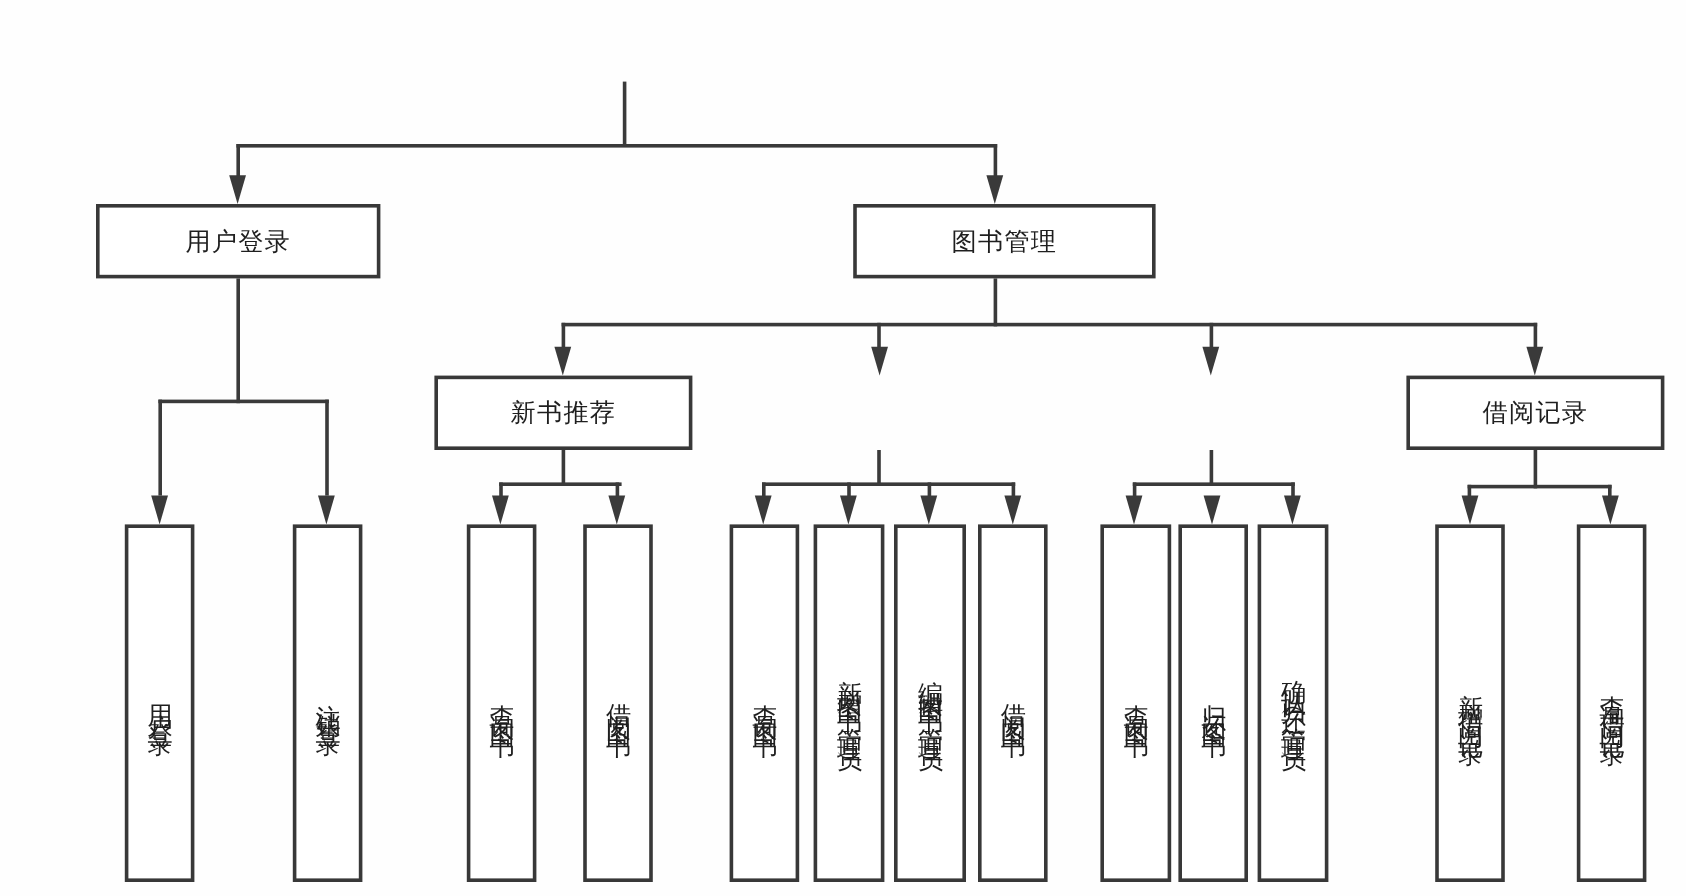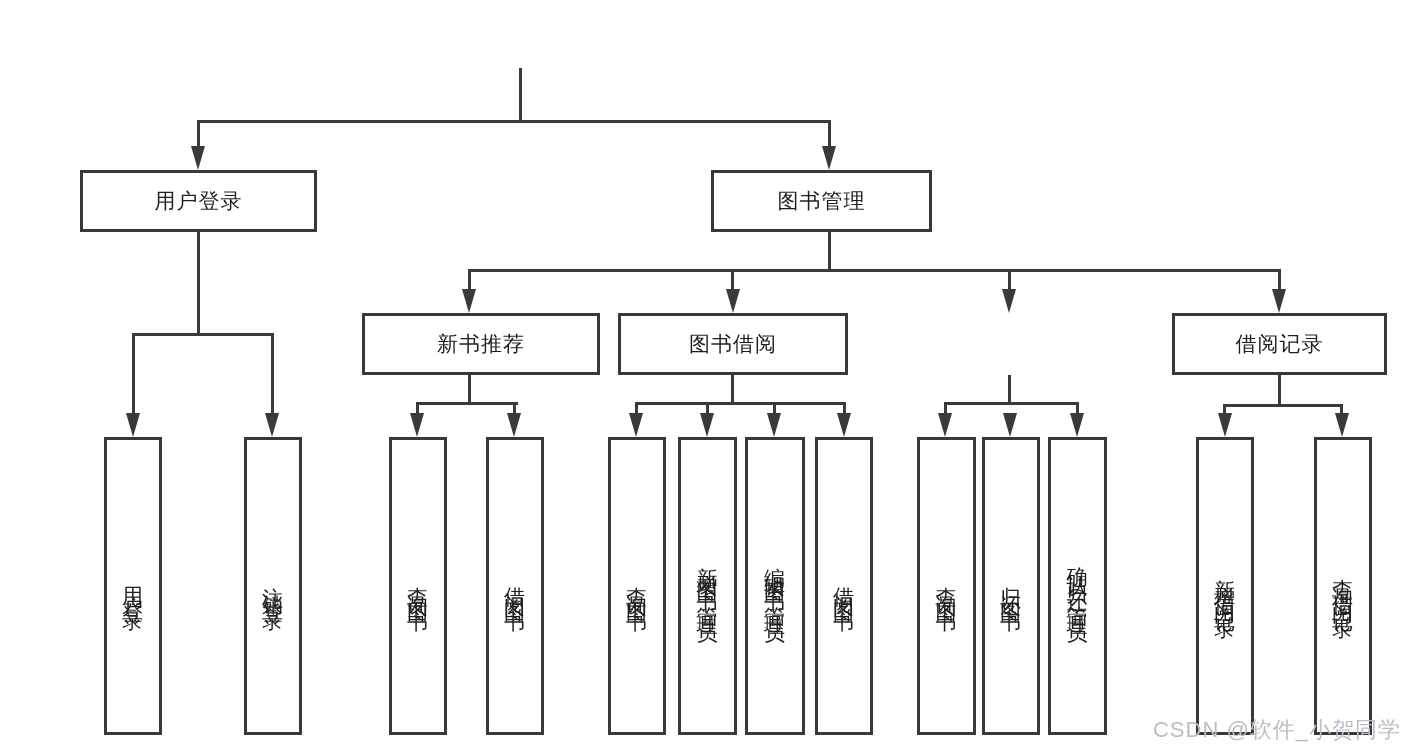--- a/index.html
+++ b/index.html
@@ -57,21 +57,21 @@
   <div class="vline" style="left:519px;top:68px;height:53px;"></div>
   <div class="hline" style="left:197px;top:120px;width:634px;"></div>
   <div class="vline" style="left:197px;top:120px;height:27px;"></div>
   <div class="vline" style="left:828px;top:120px;height:27px;"></div>
   <div class="arrow-down" style="left:191px;top:146px;"></div>
   <div class="arrow-down" style="left:822px;top:146px;"></div>
 
   <div class="node" style="left:80px;top:170px;width:237px;height:62px;">
     <span>用户登录</span>
   </div>
-  <div class="node" style="left:711px;top:170px;width:221px;height:62px;">
+  <div class="node" style="left:711px;top:170px;width:252px;height:62px;">
     <span>图书管理</span>
   </div>
 
   <div class="vline" style="left:197px;top:232px;height:104px;"></div>
   <div class="hline" style="left:132px;top:333px;width:142px;"></div>
   <div class="vline" style="left:132px;top:333px;height:80px;"></div>
   <div class="vline" style="left:271px;top:333px;height:80px;"></div>
   <div class="arrow-down" style="left:126px;top:413px;"></div>
   <div class="arrow-down" style="left:265px;top:413px;"></div>
 
@@ -79,25 +79,22 @@
   <div class="hline" style="left:468px;top:269px;width:813px;"></div>
   <div class="vline" style="left:468px;top:269px;height:22px;"></div>
   <div class="vline" style="left:731px;top:269px;height:22px;"></div>
   <div class="vline" style="left:1008px;top:269px;height:22px;"></div>
   <div class="vline" style="left:1278px;top:269px;height:22px;"></div>
   <div class="arrow-down" style="left:462px;top:289px;"></div>
   <div class="arrow-down" style="left:726px;top:289px;"></div>
   <div class="arrow-down" style="left:1002px;top:289px;"></div>
   <div class="arrow-down" style="left:1272px;top:289px;"></div>
 
-  <div class="node" style="left:362px;top:313px;width:238px;height:62px;font-family:Liberation Mono, monospace;">
+  <div class="node" style="left:362px;top:313px;width:215px;height:62px;font-family:Liberation Mono, monospace;">
     <span>新书推荐</span>
-  </div>
-  <div class="node" style="left:618px;top:313px;width:230px;height:62px;">
-    <span>图书借阅</span>
   </div>
   <div class="node" style="left:1172px;top:313px;width:215px;height:62px;">
     <span>借阅记录</span>
   </div>
 
   <div class="vline" style="left:468px;top:375px;height:30px;"></div>
   <div class="hline" style="left:416px;top:402px;width:102px;"></div>
   <div class="vline" style="left:416px;top:402px;height:12px;"></div>
   <div class="vline" style="left:513px;top:402px;height:12px;"></div>
   <div class="arrow-down" style="left:410px;top:413px;"></div>
@@ -166,15 +163,14 @@
     <span class="vtext">确认归还（管理员）</span>
   </div>
 
   <div class="node leaf" style="left:1196px;top:437px;width:58px;height:298px;">
     <span class="vtext">新增借阅记录</span>
   </div>
   <div class="node leaf" style="left:1314px;top:437px;width:58px;height:298px;">
     <span class="vtext">查询借阅记录</span>
   </div>
 
-  <div class="watermark">CSDN @软件_小贺同学</div>
 
 </div>
 
 </body></html>

